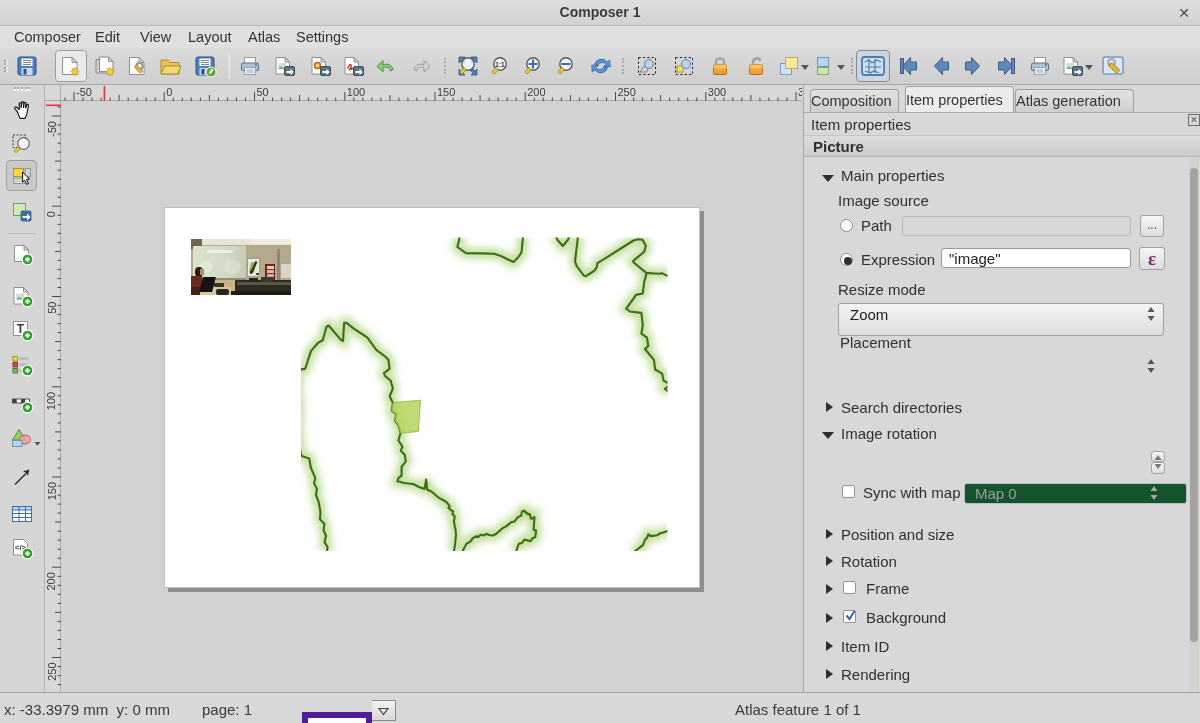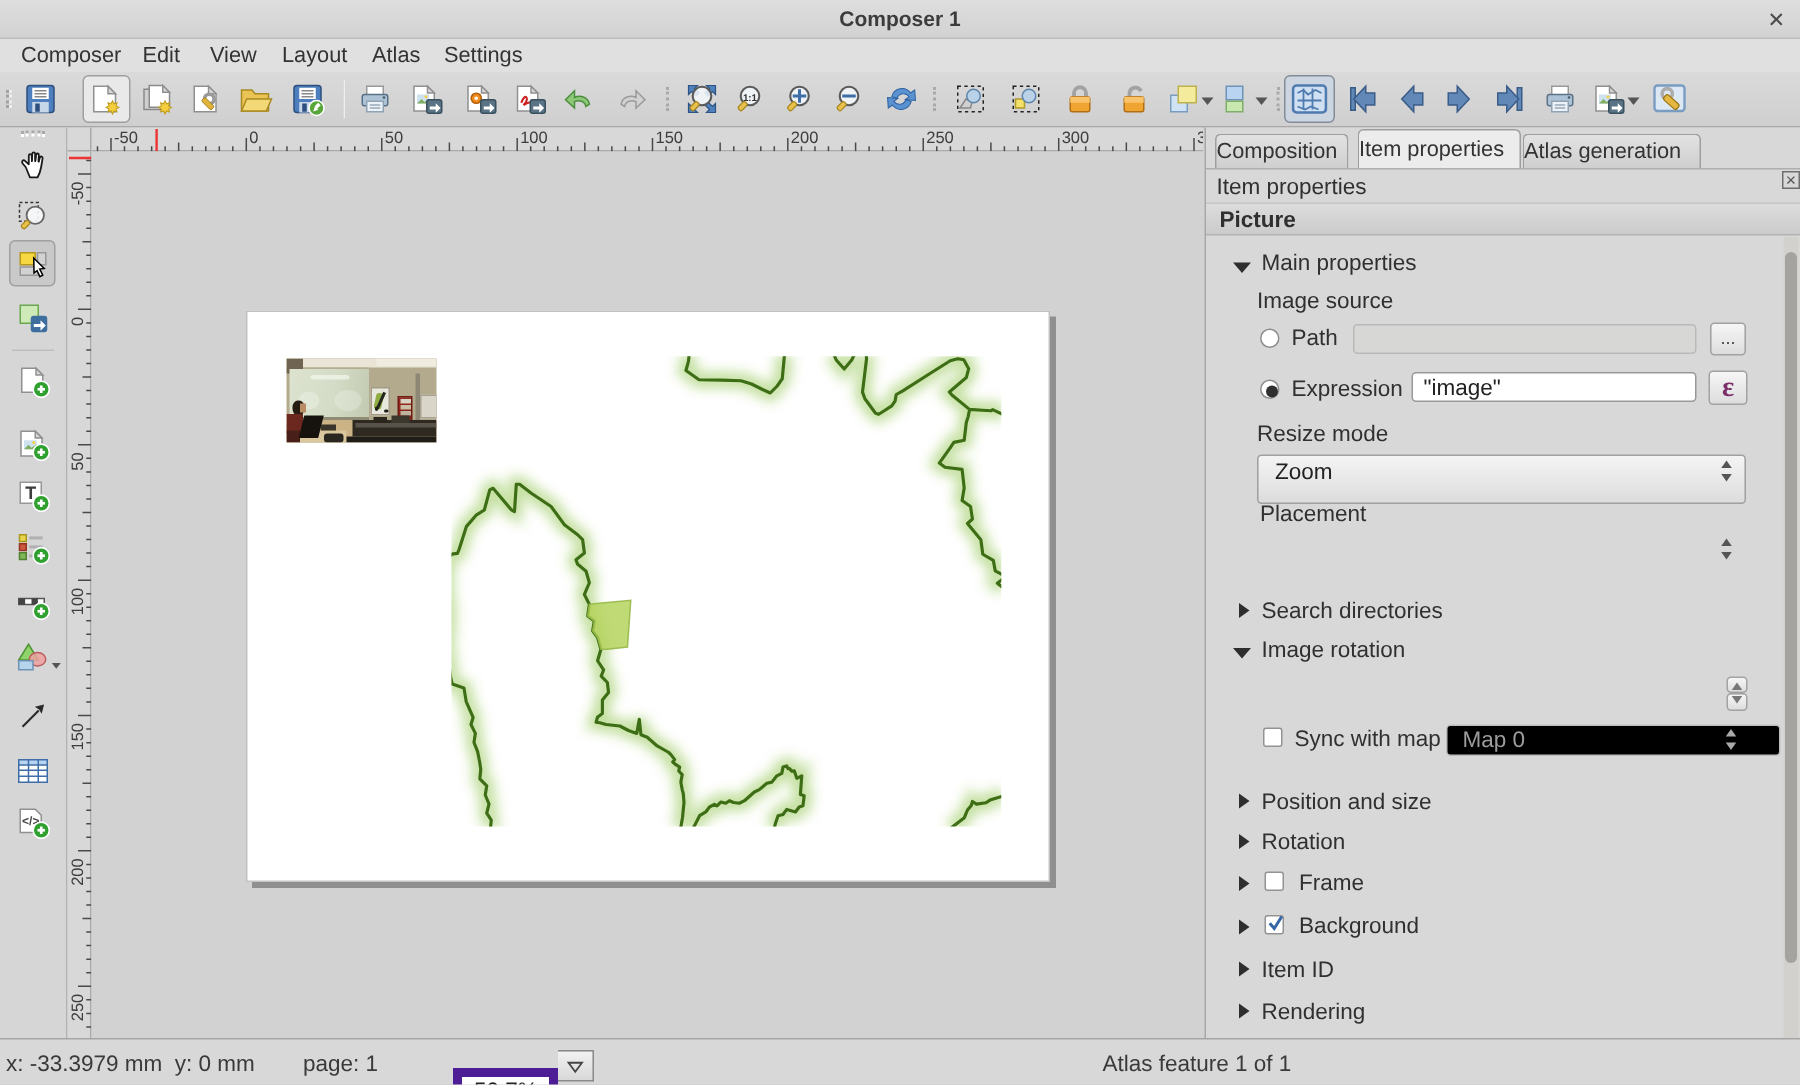--- a/index.html
+++ b/index.html
@@ -604,21 +604,21 @@
     </svg>
     <div class="label" style="left:37px;top:340px">Image rotation</div>
     <div class="btn" style="left:347px;top:365.5px;width:14px;height:11.5px"></div>
     <div class="btn" style="left:347px;top:377px;width:14px;height:11.5px"></div>
     <svg class="abs" style="left:348px;top:366px" width="12" height="22" viewBox="0 0 12 22">
       <path d="M6 4 l3.5 5 h-7z" fill="#777"></path>
       <path d="M6 18 l-3.5 -5 h7z" fill="#777"></path>
     </svg>
     <div class="cb" style="left:38px;top:400px"></div>
     <div class="label" style="left:59px;top:399px">Sync with map</div>
-    <div class="abs" style="left:160px;top:397.5px;width:223px;height:21px;background:#000000;border:1px solid #bdbdbd;border-radius:3px;font-size:15px;color:#9c9c9c;line-height:20px"><span style="padding-left:10px">Map 0</span></div>
+    <div class="abs" style="left:160px;top:397.5px;width:223px;height:21px;background:#14532d;border:1px solid #bdbdbd;border-radius:3px;font-size:15px;color:#9c9c9c;line-height:20px"><span style="padding-left:10px">Map 0</span></div>
     <svg class="abs" style="left:344px;top:397px" width="12" height="21" viewBox="0 0 12 21">
       <path d="M6 4 l3.5 5 h-7z" fill="#aaa"></path>
       <path d="M6 18 l-3.5 -5 h7z" fill="#aaa"></path>
     </svg>
     <svg class="abs" style="left:20px;top:443px" width="10" height="12" viewBox="0 0 10 12">
       <path d="M2 1 l7 5 -7 5z" fill="#2e2e2e"></path>
     </svg>
     <div class="label" style="left:37px;top:441px">Position and size</div>
     <svg class="abs" style="left:20px;top:470px" width="10" height="12" viewBox="0 0 10 12">
       <path d="M2 1 l7 5 -7 5z" fill="#2e2e2e"></path>

